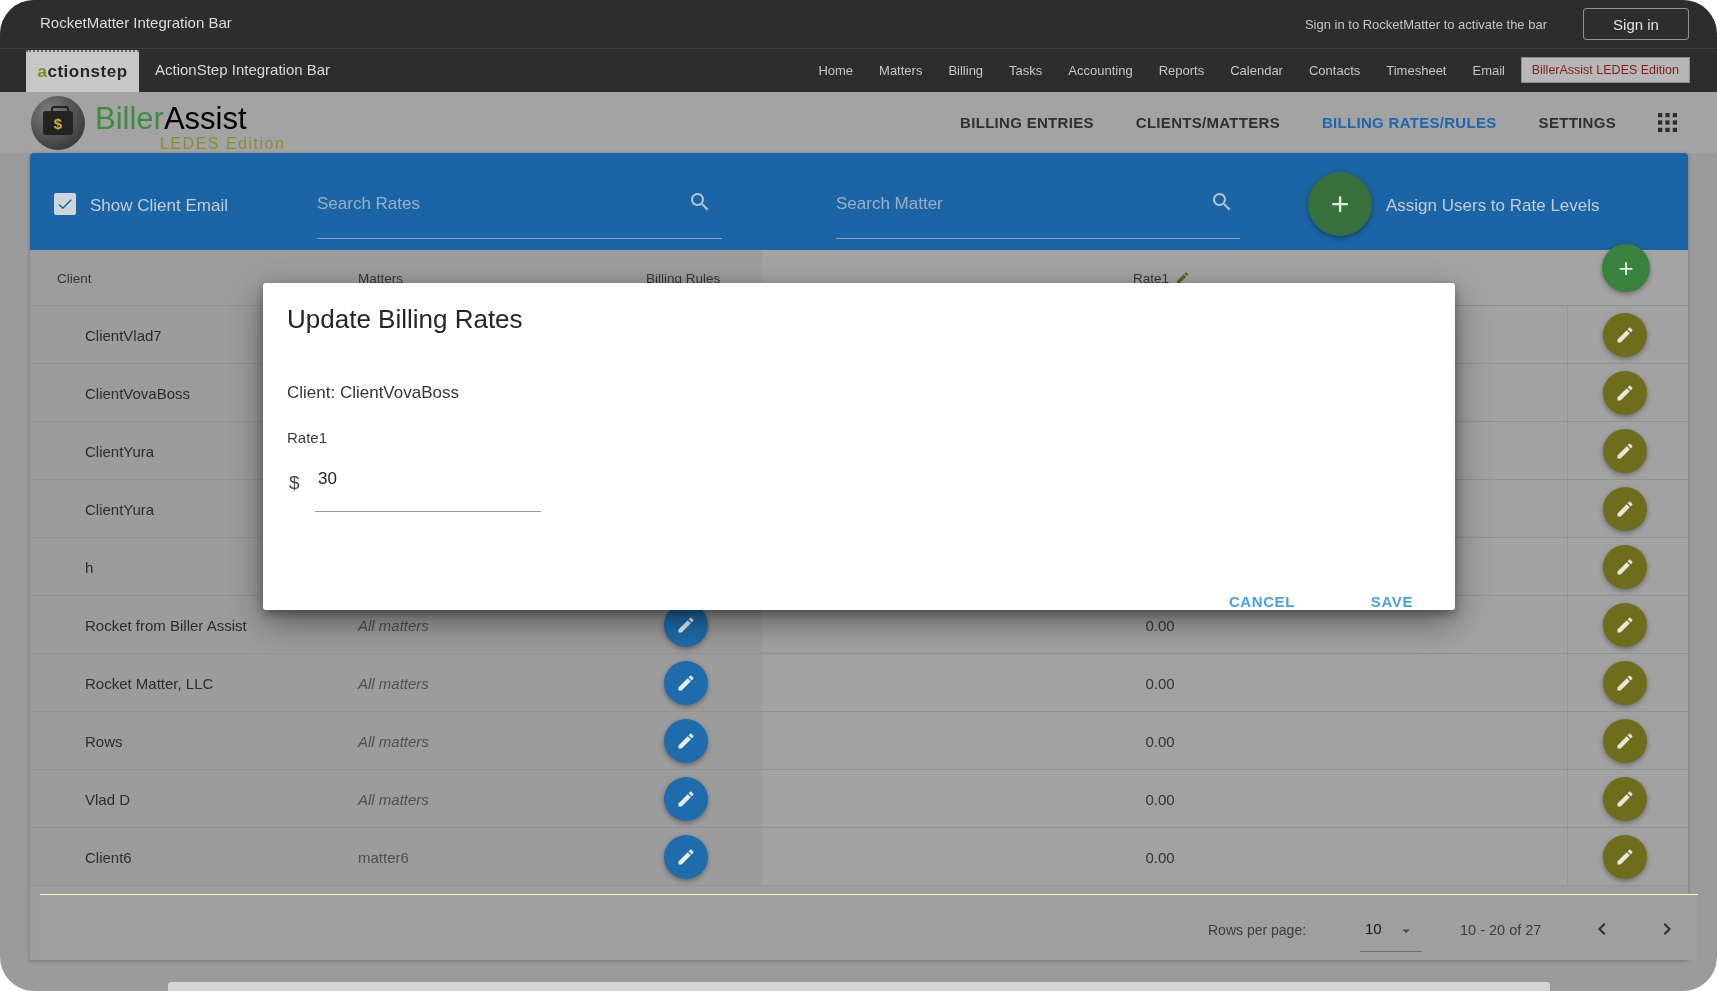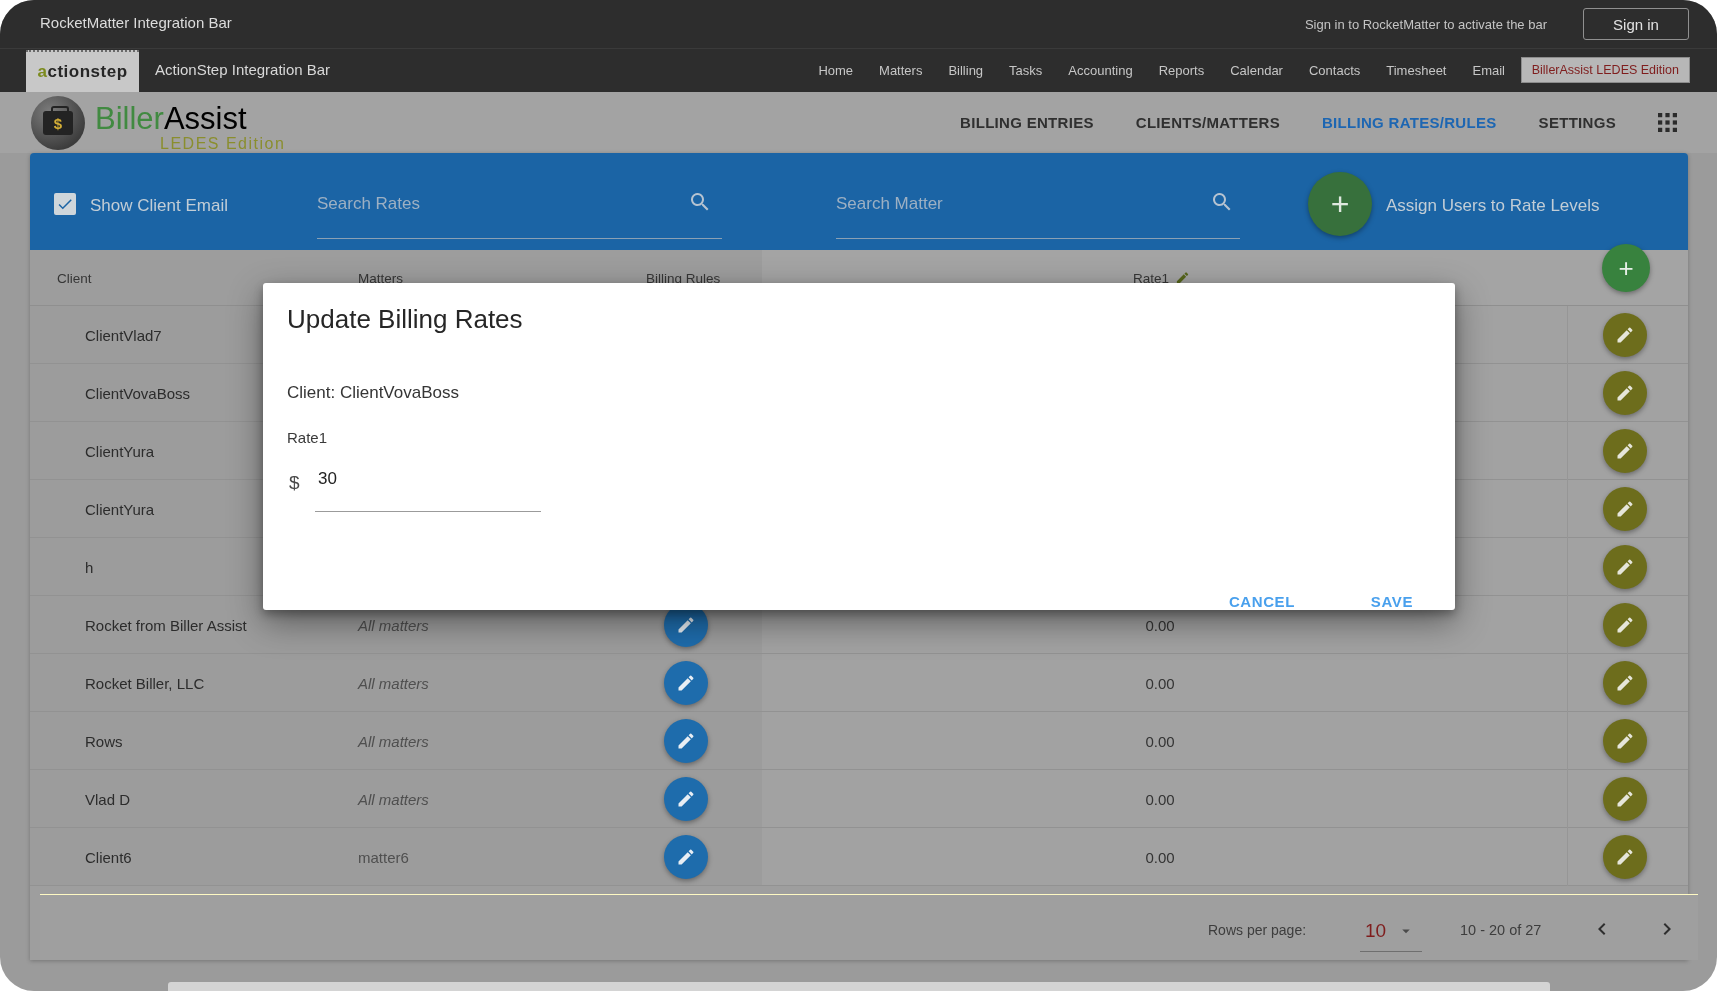--- a/index.html
+++ b/index.html
@@ -96,21 +96,21 @@
   .fab-olive { left:1573px; background:#6d6d1c; }
   .fab-row svg { width:20px; height:20px; }
   .fab-blue svg  { fill:#e8eef4; }
   .fab-olive svg { fill:#e6e6da; }
   .v-divider { position:absolute; left:1537px; top:153px; width:1px; height:580px; background:#969696; }
 
   
   .pagination { position:absolute; left:10px; top:741px; width:100%; height:66px;
                 background:#9f9f9f; border-top:1px solid #fef9c3; font-size:14px; color:#3d3d3d; }
   .pg-label { position:absolute; left:1168px; top:27px; }
-  .pg-select { position:absolute; left:1325px; top:25px; font-size:19px; color:#7f1d1d; cursor:pointer; }
+  .pg-select { position:absolute; left:1325px; top:25px; font-size:15px; color:#0f172a; cursor:pointer; }
   .pg-caret { position:absolute; left:1357px; top:27px; width:18px; height:18px; fill:#4a4a4a; cursor:pointer; }
   .pg-underline { position:absolute; left:1320px; top:56px; width:62px; height:1px; background:#6f6f6f; }
   .pg-range { position:absolute; left:1420px; top:27px; font-size:14.5px; }
   .pg-btn { position:absolute; top:22px; width:24px; height:24px; background:none; border:none; cursor:pointer; padding:0; }
   .pg-prev { left:1550px; } .pg-next { left:1615px; }
   .pg-btn svg { width:24px; height:24px; fill:#2e2e2e; }
 
   .bottom-strip { position:absolute; left:168px; top:982px; width:1382px; height:9px;
                   background:#d4d4d4; border-radius:3px 3px 0 0; }
 
@@ -326,21 +326,21 @@
             </svg>
           </button>
         <span class="c-rate">0.00</span>
         <button class="fab fab-row fab-olive">
             <svg viewBox="0 0 24 24">
               <use href="#i-pencil"></use>
             </svg>
           </button>
       </div>
       <div class="trow m-italic">
-        <span class="c-client">Rocket Biller, LLC</span>
+        <span class="c-client">Rocket Matter, LLC</span>
         <span class="c-matters">All matters</span>
         <button class="fab fab-row fab-blue">
             <svg viewBox="0 0 24 24">
               <use href="#i-pencil"></use>
             </svg>
           </button>
         <span class="c-rate">0.00</span>
         <button class="fab fab-row fab-olive">
             <svg viewBox="0 0 24 24">
               <use href="#i-pencil"></use>

